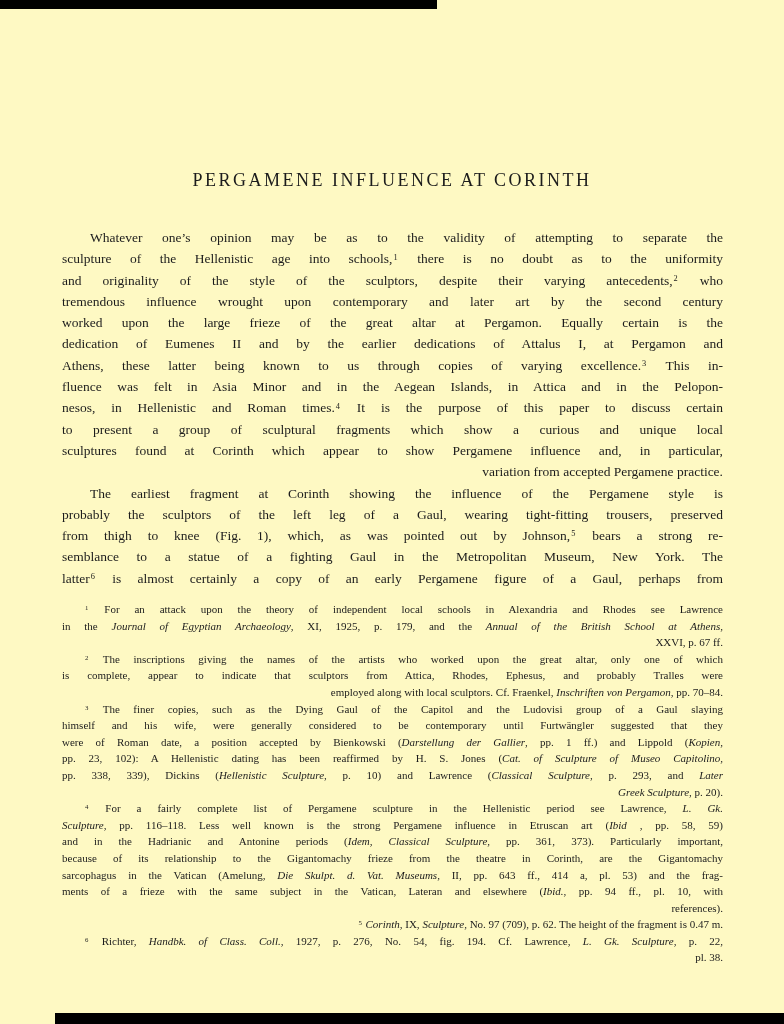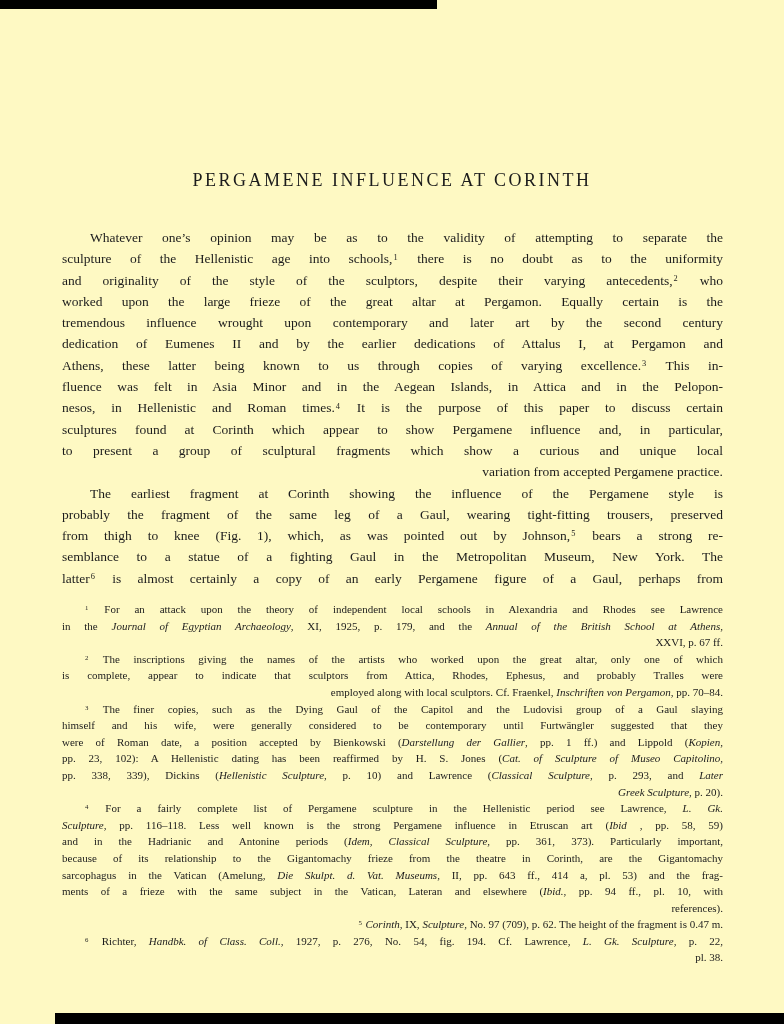--- a/index.html
+++ b/index.html
@@ -60,33 +60,33 @@
   <div class="scan-bar top"></div>
   <div class="scan-bar bottom"></div>
 
   <h1 class="title" style="font-weight:normal;margin:0;">PERGAMENE INFLUENCE AT CORINTH</h1>
 
   <div class="bodytext">
     <div>
         <div class="ln j in"><span>Whatever one’s opinion may be as to the validity of attempting to separate the</span></div>
         <div class="ln j"><span>sculpture of the Hellenistic age into schools,</span><sup>1</sup><span> there is no doubt as to the uniformity</span></div>
         <div class="ln j"><span>and originality of the style of the sculptors, despite their varying antecedents,</span><sup>2</sup><span> who</span></div>
+        <div class="ln j"><span>tremendous influence wrought upon contemporary and later art by the second century</span></div>
         <div class="ln j"><span>worked upon the large frieze of the great altar at Pergamon.  Equally certain is the</span></div>
-        <div class="ln j"><span>tremendous influence wrought upon contemporary and later art by the second century</span></div>
         <div class="ln j"><span>dedication of Eumenes II and by the earlier dedications of Attalus I, at Pergamon and</span></div>
         <div class="ln j"><span>Athens, these latter being known to us through copies of varying excellence.</span><sup>3</sup><span>  This in-</span></div>
         <div class="ln j"><span>fluence was felt in Asia Minor and in the Aegean Islands, in Attica and in the Pelopon-</span></div>
         <div class="ln j"><span>nesos, in Hellenistic and Roman times.</span><sup>4</sup><span>  It is the purpose of this paper to discuss certain</span></div>
+        <div class="ln j"><span>to present a group of sculptural fragments which show a curious and unique local</span></div>
         <div class="ln j"><span>sculptures found at Corinth which appear to show Pergamene influence and, in particular,</span></div>
-        <div class="ln j"><span>to present a group of sculptural fragments which show a curious and unique local</span></div>
         <div class="ln"><span>variation from accepted Pergamene practice.</span></div>
       </div>
     <div>
         <div class="ln j in"><span>The earliest fragment at Corinth showing the influence of the Pergamene style is</span></div>
-        <div class="ln j"><span>probably the fragment of the same leg of a Gaul, wearing tight-fitting trousers, preserved</span></div>
+        <div class="ln j"><span>probably the sculptors of the left leg of a Gaul, wearing tight-fitting trousers, preserved</span></div>
         <div class="ln j"><span>from thigh to knee (Fig. 1), which, as was pointed out by Johnson,</span><sup>5</sup><span> bears a strong re-</span></div>
         <div class="ln j"><span>semblance to a statue of a fighting Gaul in the Metropolitan Museum, New York.  The</span></div>
         <div class="ln j"><span>latter</span><sup>6</sup><span> is almost certainly a copy of an early Pergamene figure of a Gaul, perhaps from</span></div>
       </div>
   </div>
 
   <div class="footnotes">
     <div>
         <div class="ln j in"><sup>1</sup><span> For an attack upon the theory of independent local schools in Alexandria and Rhodes see Lawrence</span></div>
         <div class="ln j"><span>in the </span><em>Journal of Egyptian Archaeology</em><span>, XI, 1925, p. 179, and the </span><em>Annual of the British School at Athens</em><span>,</span></div>

